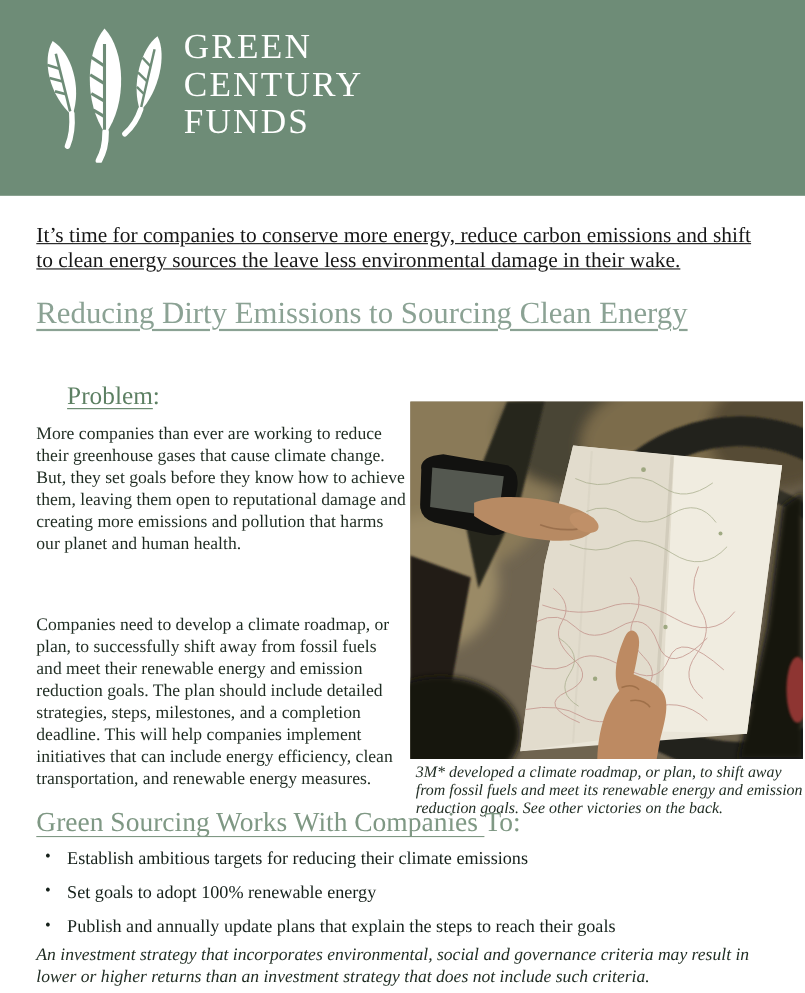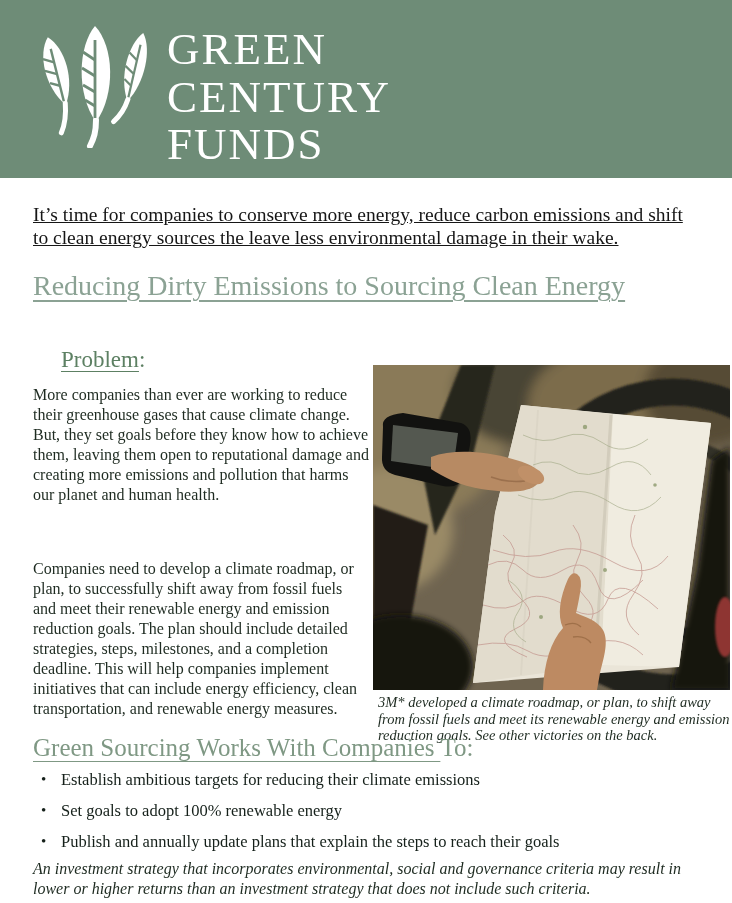--- a/index.html
+++ b/index.html
@@ -23,21 +23,21 @@
   }
   .logo-mark {
     position: absolute;
     left: 28px; top: 18px;
     width: 136px; height: 130px;
   }
   .logo-text {
     position: absolute;
     left: 167px; top: 26px;
     color: #ffffff;
-    font-size: 45px;
+    font-size: 32px;
     line-height: 1.06;
     letter-spacing: 2px;
     font-weight: 400;
   }
 
   
   .intro {
     position: absolute;
     left: 33px; top: 203px;
     width: 664px;

